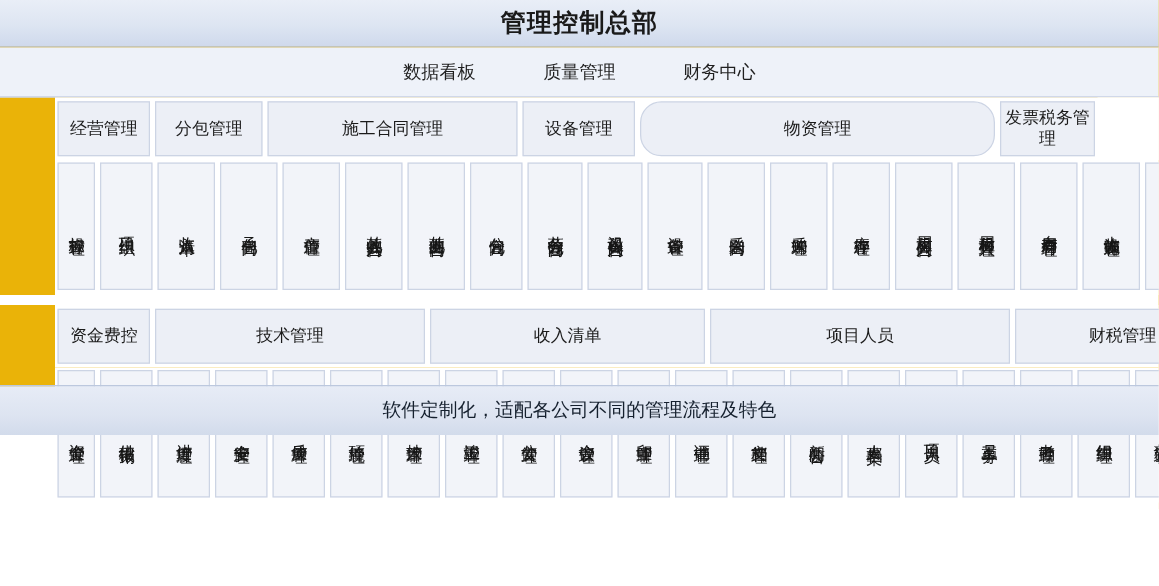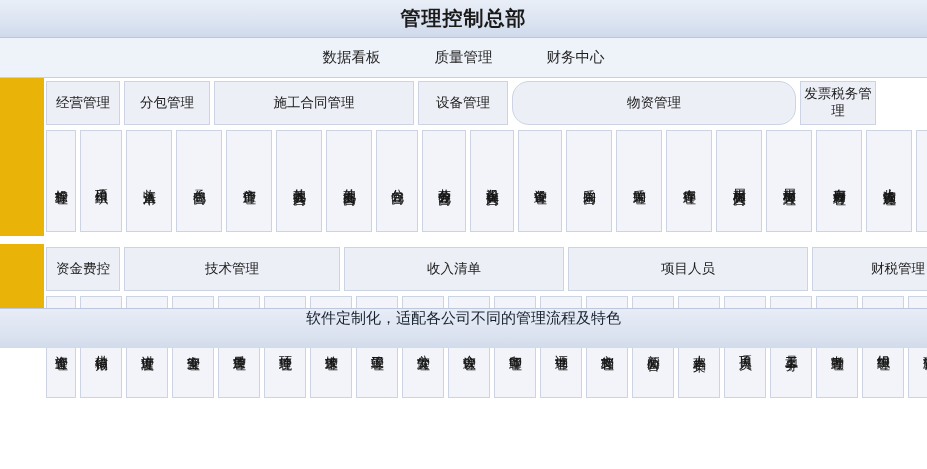--- a/index.html
+++ b/index.html
@@ -115,20 +115,21 @@
 
   
   .footer {
     position: absolute;
     left: 0; bottom: 0;
     width: 927px;
     height: 40px;
     background: linear-gradient(to bottom, #e7ecf6 0%, #dde4f1 60%, #d2dbeb 100%);
     border-top: 1px solid #bcc8de;
     display: flex;
+    align-items: center;
     justify-content: center;
   }
   .footer .footer-text {
     font-size: 15px;
     color: #15202e;
   }
 </style>
 </head>
 <body>
 

